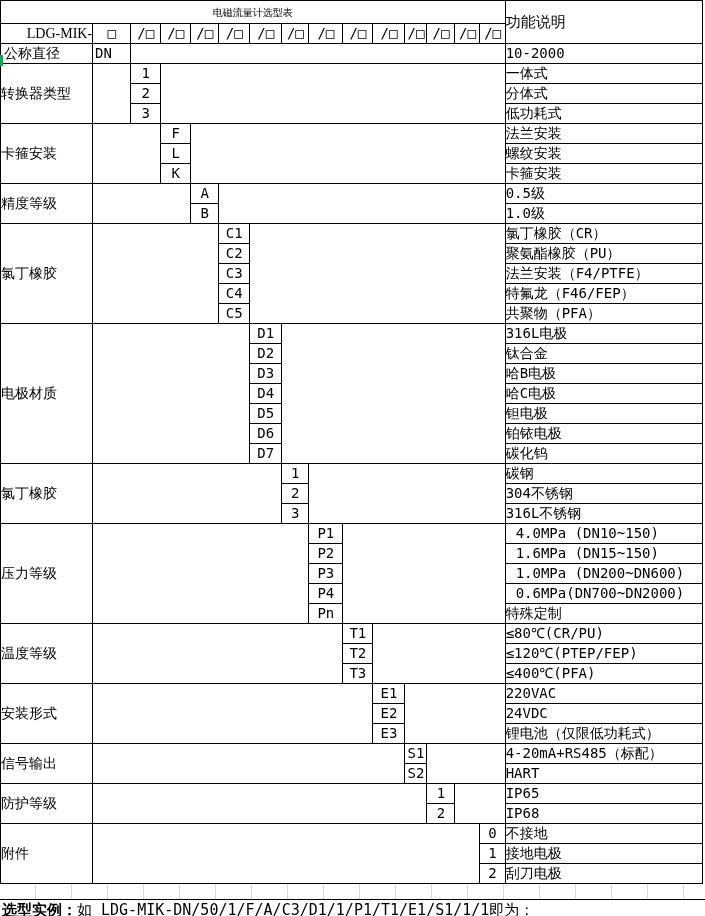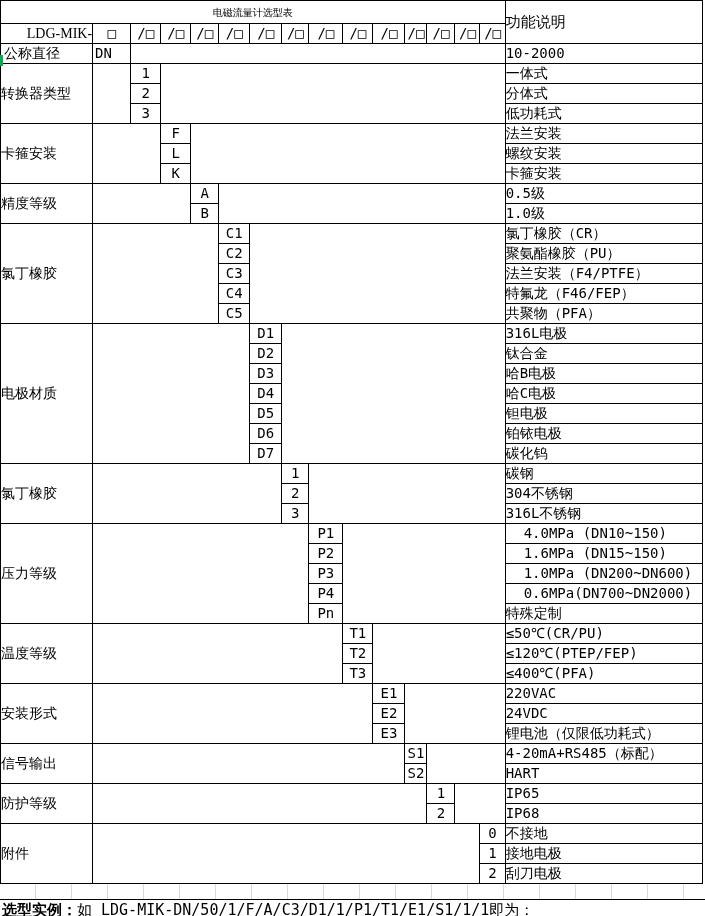--- a/index.html
+++ b/index.html
@@ -11,21 +11,21 @@
   td{padding:0;font-size:14px;line-height:19px;vertical-align:middle;
      white-space:nowrap;overflow:hidden;}
   .title-cell{text-align:center;font-size:10px;border-bottom:1px solid #000;}
   .func-header{text-align:left;font-size:15px;border-left:1px solid #000;}
   .model-cell{text-align:right;padding-left:20px;font-family:Liberation Serif, serif;}
   .lbl{}
   .lbl-left{text-align:left;padding-left:3px;}
   .code-plain{text-align:left;padding-left:2px;}
   .code-box{border:1px solid #000;text-align:center;}
   .desc{border-left:1px solid #000;border-bottom:1px solid #000;}
-  .desc.left{text-align:left;padding-left:18px;}
+  .desc.left{text-align:left;padding-left:10px;}
   .bt{border-top:1px solid #000;}
   .br{border-right:1px solid #000;}
   .grid-strip{width:705px;height:15px;border-bottom:1px solid #000;
      background:repeating-linear-gradient(90deg,transparent 0,transparent 35px,#d9d9d9 35px,#d9d9d9 36px);}
   .example{width:705px;font-size:15px;line-height:20px;border-bottom:1px solid #dcdcdc;}
   .ex-line1{padding-left:2px;height:20px;}
   .ex-label{font-weight:bold;}
   .green-marker{position:absolute;left:0;top:55px;width:3px;height:11px;background:#00b050;}
 </style>
 </head>
@@ -211,21 +211,21 @@
       </tr>
       <tr>
         <td class="code-box">Pn</td>
         <td class="desc">特殊定制</td>
       </tr>
       <tr>
         <td class="lbl bt br" rowspan="3">温度等级</td>
         <td class="bt" colspan="8" rowspan="3"></td>
         <td class="code-box">T1</td>
         <td class="bt" colspan="5" rowspan="3"></td>
-        <td class="desc bt">≤50℃(CR/PU)</td>
+        <td class="desc bt">≤80℃(CR/PU)</td>
       </tr>
       <tr>
         <td class="code-box">T2</td>
         <td class="desc">≤120℃(PTEP/FEP)</td>
       </tr>
       <tr>
         <td class="code-box">T3</td>
         <td class="desc">≤400℃(PFA)</td>
       </tr>
       <tr>

